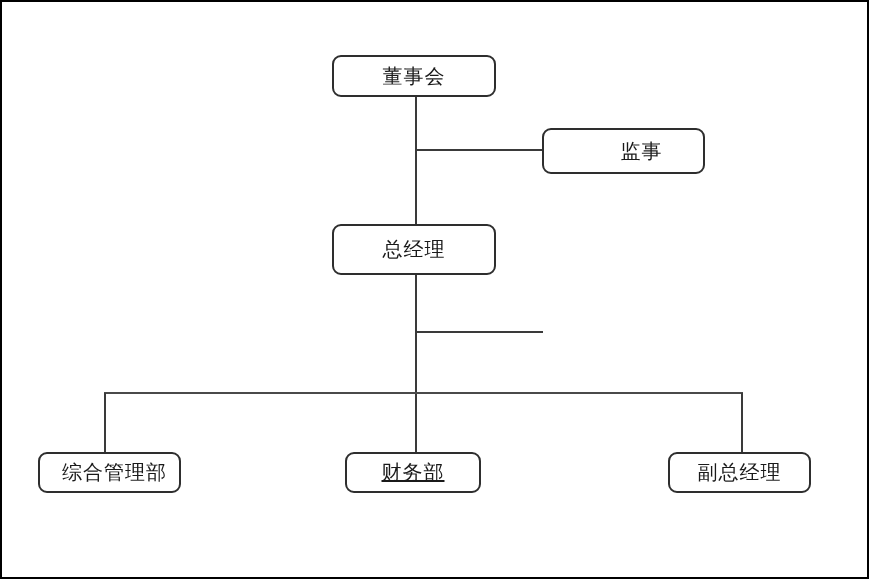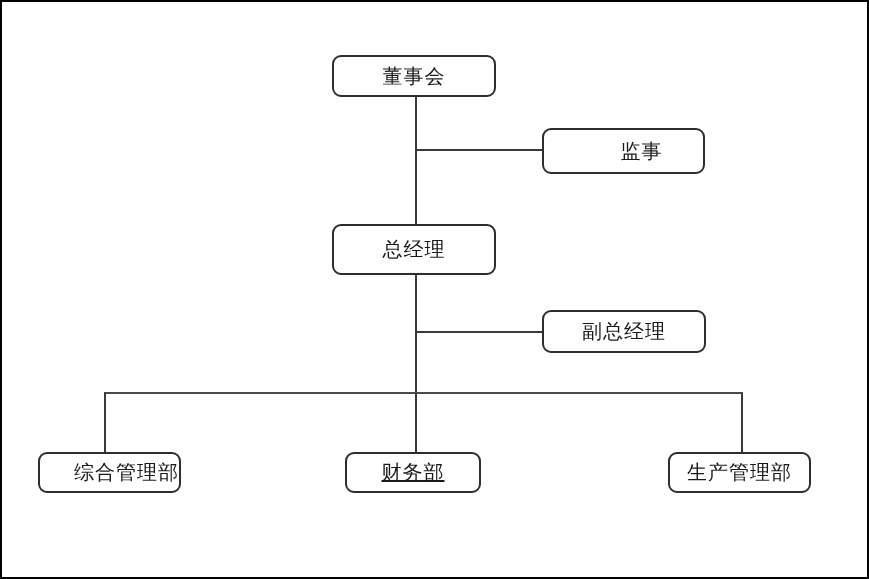--- a/index.html
+++ b/index.html
@@ -26,21 +26,21 @@
     display: flex;
     align-items: center;
     justify-content: center;
     font-size: 20px;
     letter-spacing: 1px;
     color: #1a1a1a;
     z-index: 2;
     white-space: nowrap;
   }
   .node.align-left {
-    justify-content: flex-end;
+    justify-content: center;
     padding-left: 10px;
   }
   .connector {
     position: absolute;
     background: #3a3a3a;
     z-index: 1;
   }
   
   #node-board        { left: 330px; top: 53px;  width: 164px; height: 42px; }
   #node-supervisor   { left: 540px; top: 126px; width: 163px; height: 46px; padding-left: 36px; }
@@ -76,29 +76,26 @@
   </div>
 
   <div class="node" id="node-supervisor">
     <span>监事</span>
   </div>
 
   <div class="node" id="node-gm">
     <span>总经理</span>
   </div>
 
-  <div class="node" id="node-dgm">
-    <span>副总经理</span>
-  </div>
 
   <div class="node align-left" id="node-admin-dept">
     <span>综合管理部</span>
   </div>
 
   <div class="node" id="node-finance-dept">
     <span>财务部</span>
   </div>
 
   <div class="node" id="node-prod-dept">
-    <span>生产管理部</span>
+    <span>副总经理</span>
   </div>
 
 </div>
 
 </body></html>

